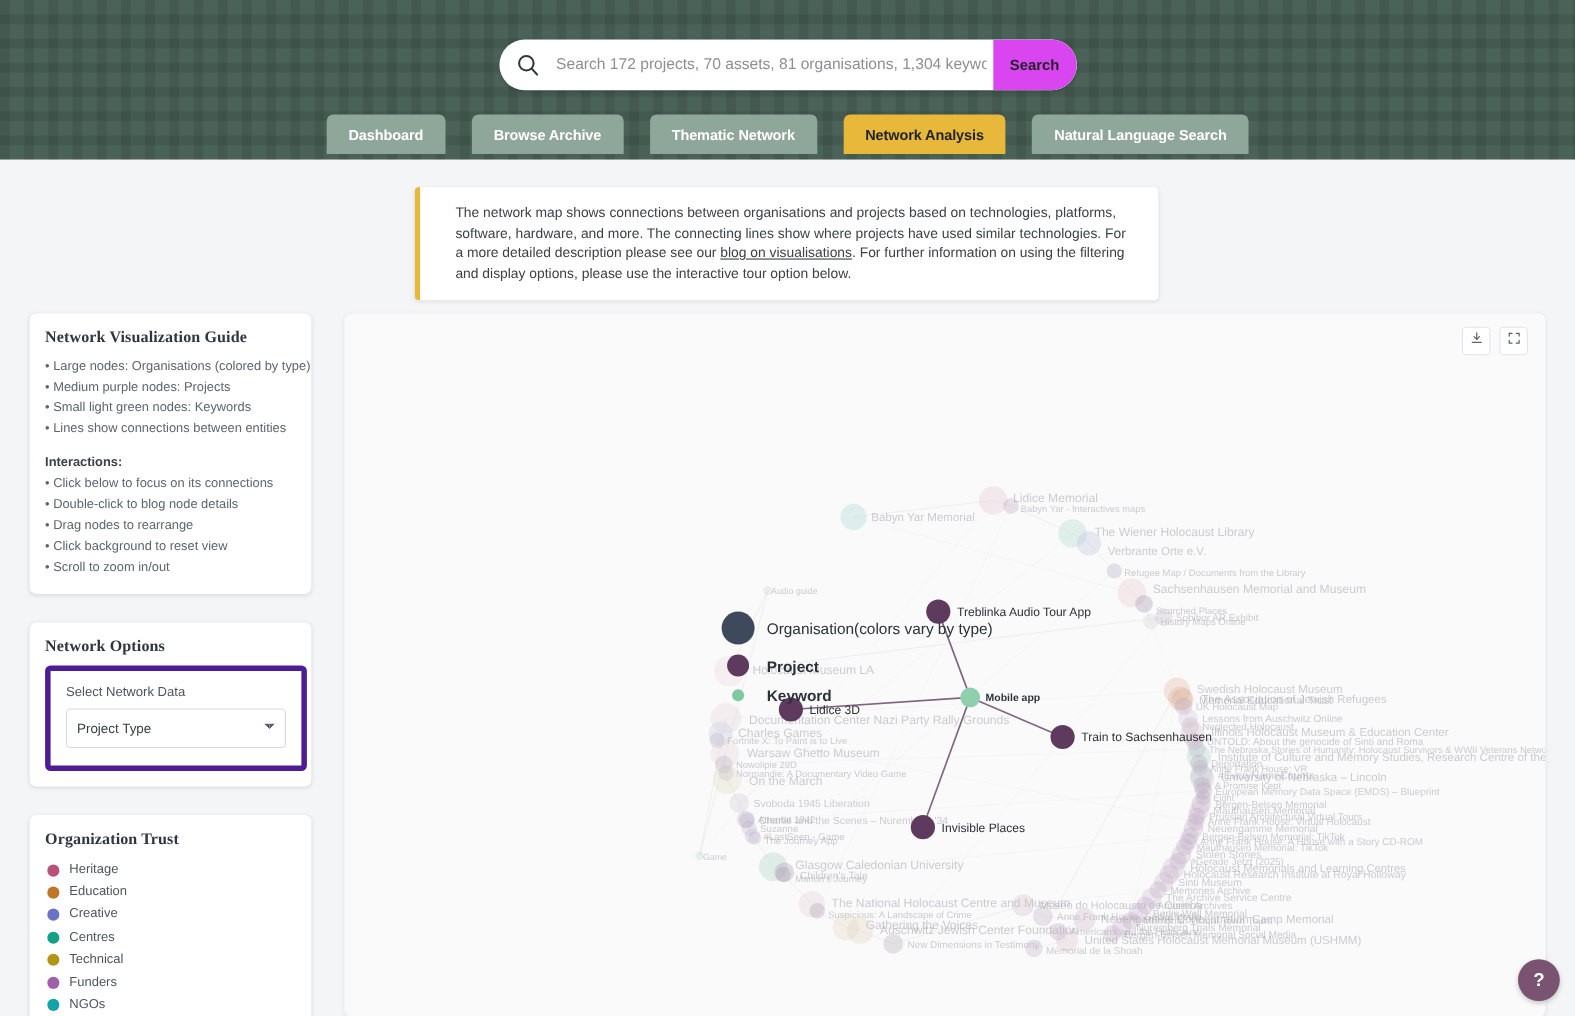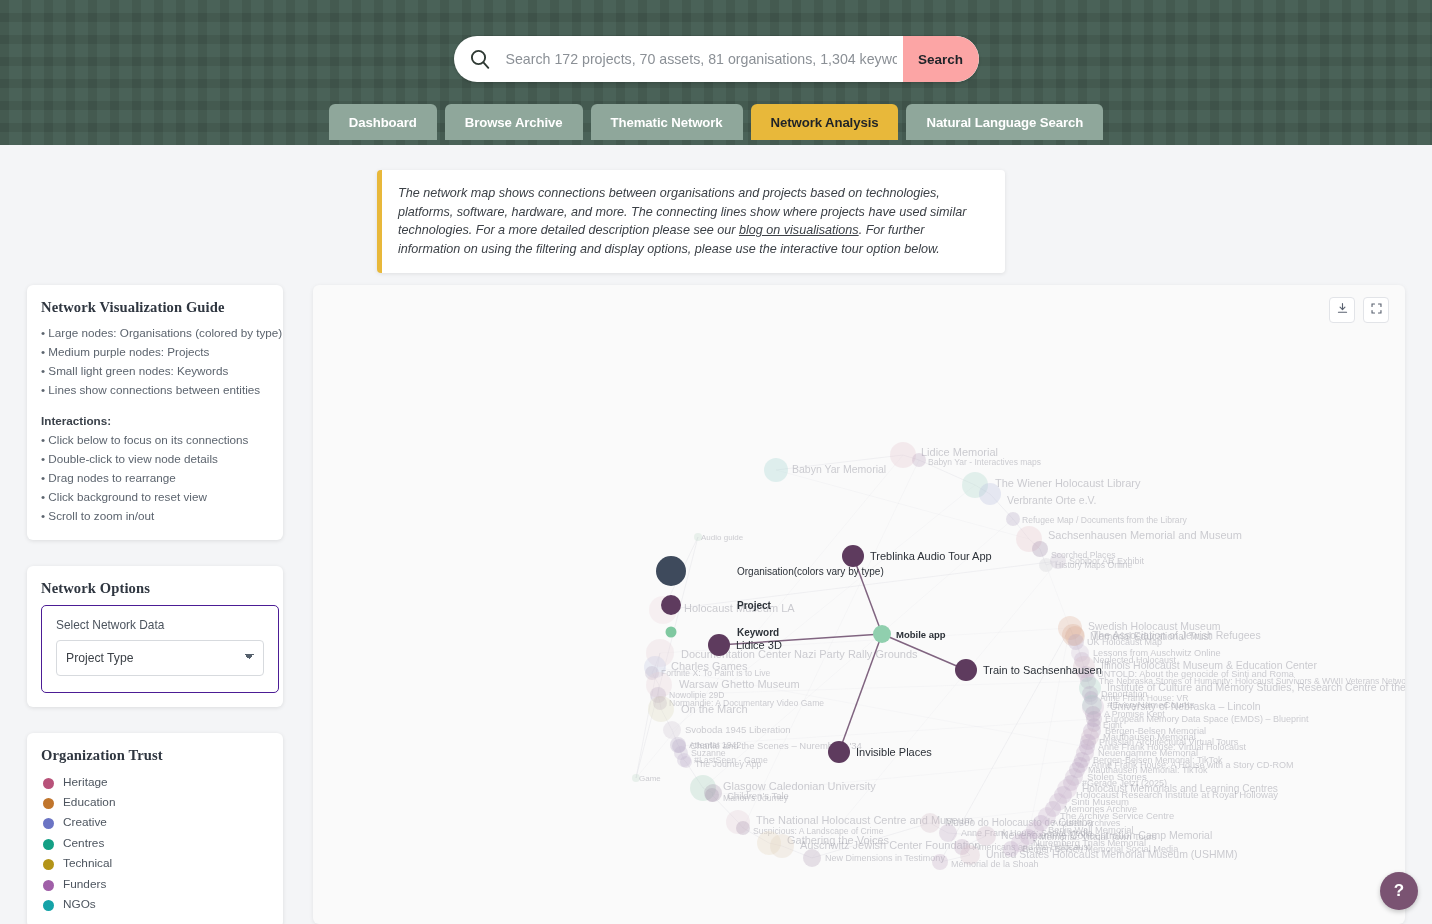--- a/index.html
+++ b/index.html
@@ -45,58 +45,57 @@
     flex: 1 1 auto; height: 100%;
     border: none; outline: none;
     font-size: 14.2px; color: #3b4046;
     font-family: "Liberation Sans", sans-serif;
     background: transparent;
     padding: 0 6px 0 0;
   }
   #search-input::placeholder { color: #8b9096; }
   #search-button {
     flex: 0 0 76px; height: 100%;
-    background: #fca5a5;
+    background: #d946ef;
     border: none; cursor: pointer;
     font-family: "Liberation Sans", sans-serif;
     font-size: 13.5px; font-weight: bold; color: #1f2328;
     border-radius: 0 23px 23px 0;
   }
 
   
   #tabs {
     margin-top: 22px;
-    display: flex; gap: 8px;
+    display: flex; gap: 24px;
     align-items: flex-end;
   }
   .tab {
     height: 36px;
     padding: 0 20px;
     display: flex; align-items: center; justify-content: center;
     background: #8fa79b;
     color: #ffffff;
     font-size: 13.2px; font-weight: bold;
     border-radius: 6px 6px 0 0;
     cursor: pointer;
     white-space: nowrap;
     letter-spacing: -0.1px;
   }
   .tab.active { background: #e8b83a; color: #1f2328; }
 
   
   #banner {
     position: absolute;
     left: 377px; top: 170px;
-    width: 628px;
+    width: 676px;
     background: #ffffff;
     border-left: 5px solid #e8b83a;
     border-radius: 4px;
     box-shadow: 0 1px 4px rgba(0,0,0,0.09);
-    padding: 14px 20px 14px 16px;
-    font-style: italic;
+    padding: 14px 20px 14px 32px;
   }
   #banner p {
     margin: 0;
     font-size: 12.6px;
     line-height: 1.48;
     color: #3c4147;
   }
   #banner a { color: #3c4147; text-decoration: underline; }
 
   
@@ -122,21 +121,21 @@
   }
   .guide-line {
     font-size: 11.7px;
     color: #5c646e;
     line-height: 1.62;
     white-space: nowrap;
   }
   .guide-line.strong { font-weight: bold; color: #3b424b; margin-top: 12px; }
 
   #netopts-box {
-    border: 1px solid #4c1d95;
+    border: 5px solid #4c1d95;
     border-radius: 5px;
     padding: 12px 14px 16px 14px;
     margin-top: 4px;
   }
   #netopts-label {
     font-size: 11.9px; color: #4c545e;
     margin-bottom: 8px;
   }
   #netdata-select {
     width: 100%; height: 36px;
@@ -186,21 +185,21 @@
     display: flex; align-items: center; justify-content: center;
     cursor: pointer;
   }
   #graph-svg { position: absolute; inset: 0; width: 100%; height: 100%; }
 
   
   #size-legend {
     position: absolute; left: 340px; top: 268px; z-index: 20;
   }
   .sl-row { display: flex; align-items: center; margin-bottom: 4px; }
-  .sl-text { font-size: 10px; color: #2c3138; font-weight: bold; margin-left: 40px; }
+  .sl-text { font-size: 14px; color: #2c3138; font-weight: bold; }
   .sl-text.lite { font-weight: normal; }
 
   
   #help-fab {
     position: absolute;
     right: 14px; bottom: 14px;
     width: 38px; height: 38px;
     border-radius: 50%;
     background: #7a5372;
     color: #ffffff;
@@ -248,21 +247,21 @@
 <div id="sidebar">
 
   <div class="card">
     <h3>Network Visualization Guide</h3>
     <div class="guide-line">• Large nodes: Organisations (colored by type)</div>
     <div class="guide-line">• Medium purple nodes: Projects</div>
     <div class="guide-line">• Small light green nodes: Keywords</div>
     <div class="guide-line">• Lines show connections between entities</div>
     <div class="guide-line strong">Interactions:</div>
     <div class="guide-line">• Click below to focus on its connections</div>
-    <div class="guide-line">• Double-click to view node details</div>
+    <div class="guide-line">• Double-click to blog node details</div>
     <div class="guide-line">• Drag nodes to rearrange</div>
     <div class="guide-line">• Click background to reset view</div>
     <div class="guide-line">• Scroll to zoom in/out</div>
   </div>
 
   <div class="card">
     <h3>Network Options</h3>
     <div id="netopts-box">
       <div id="netopts-label">Select Network Data</div>
       <select id="netdata-select">

